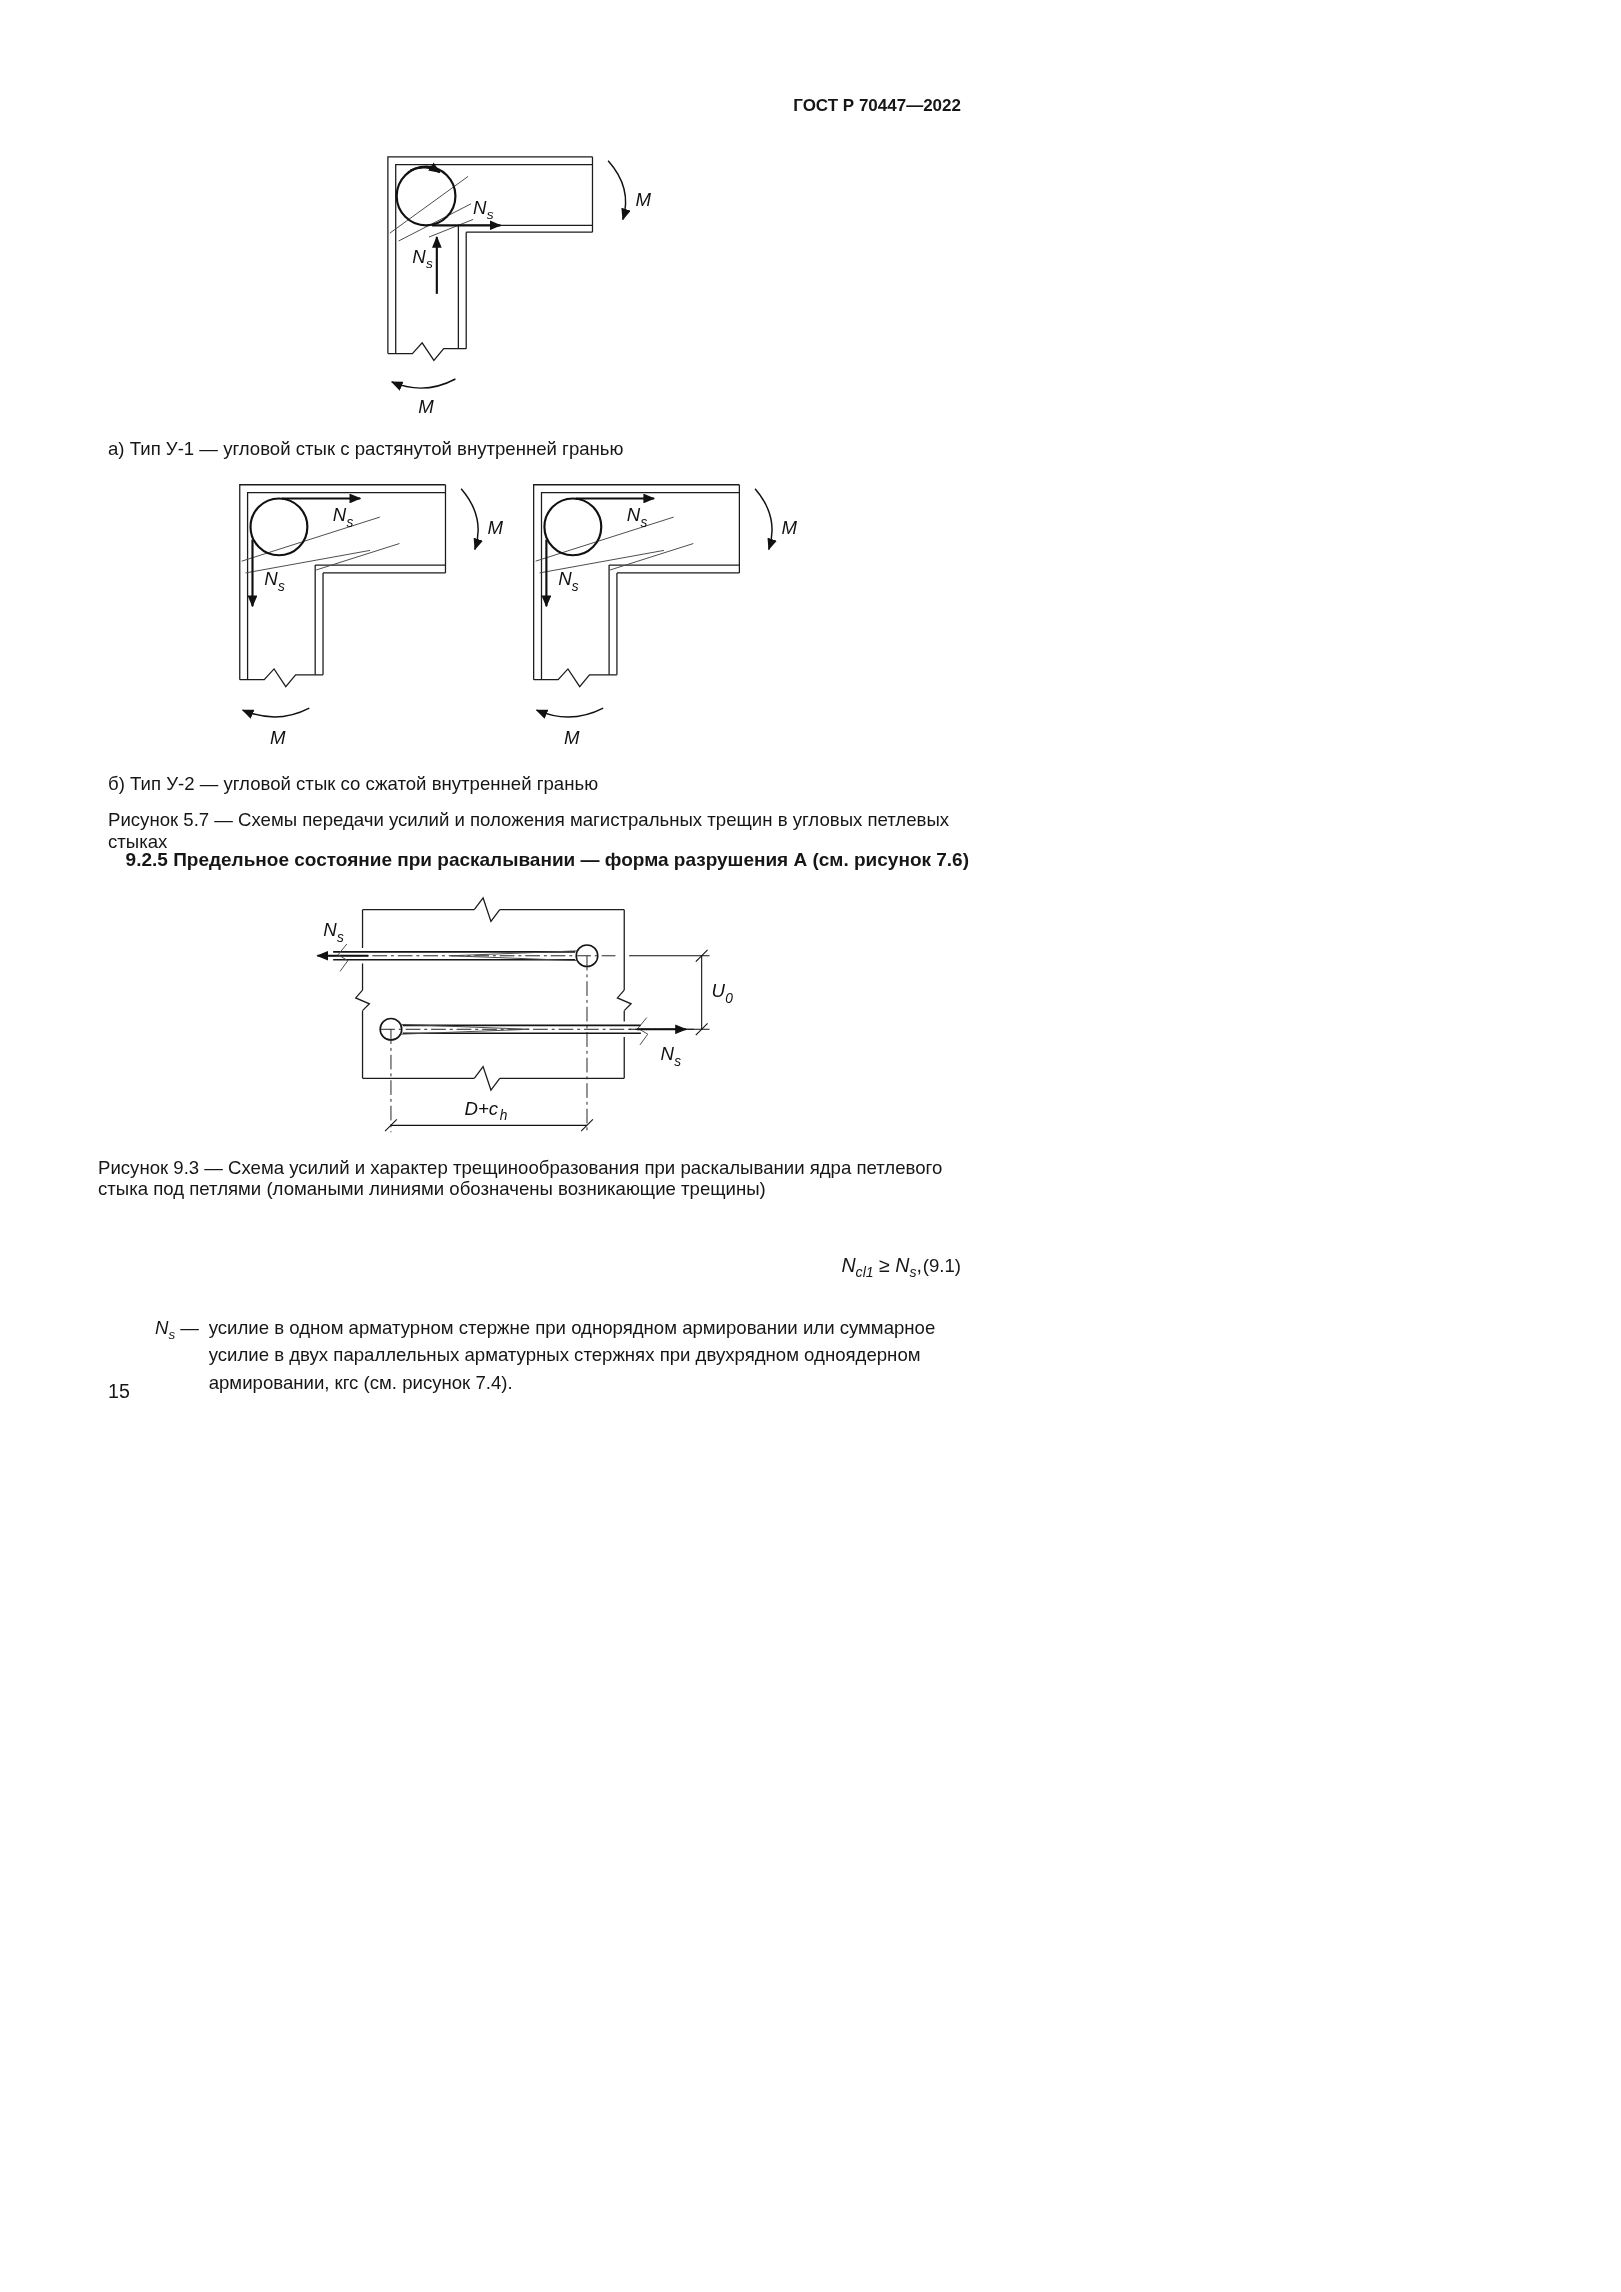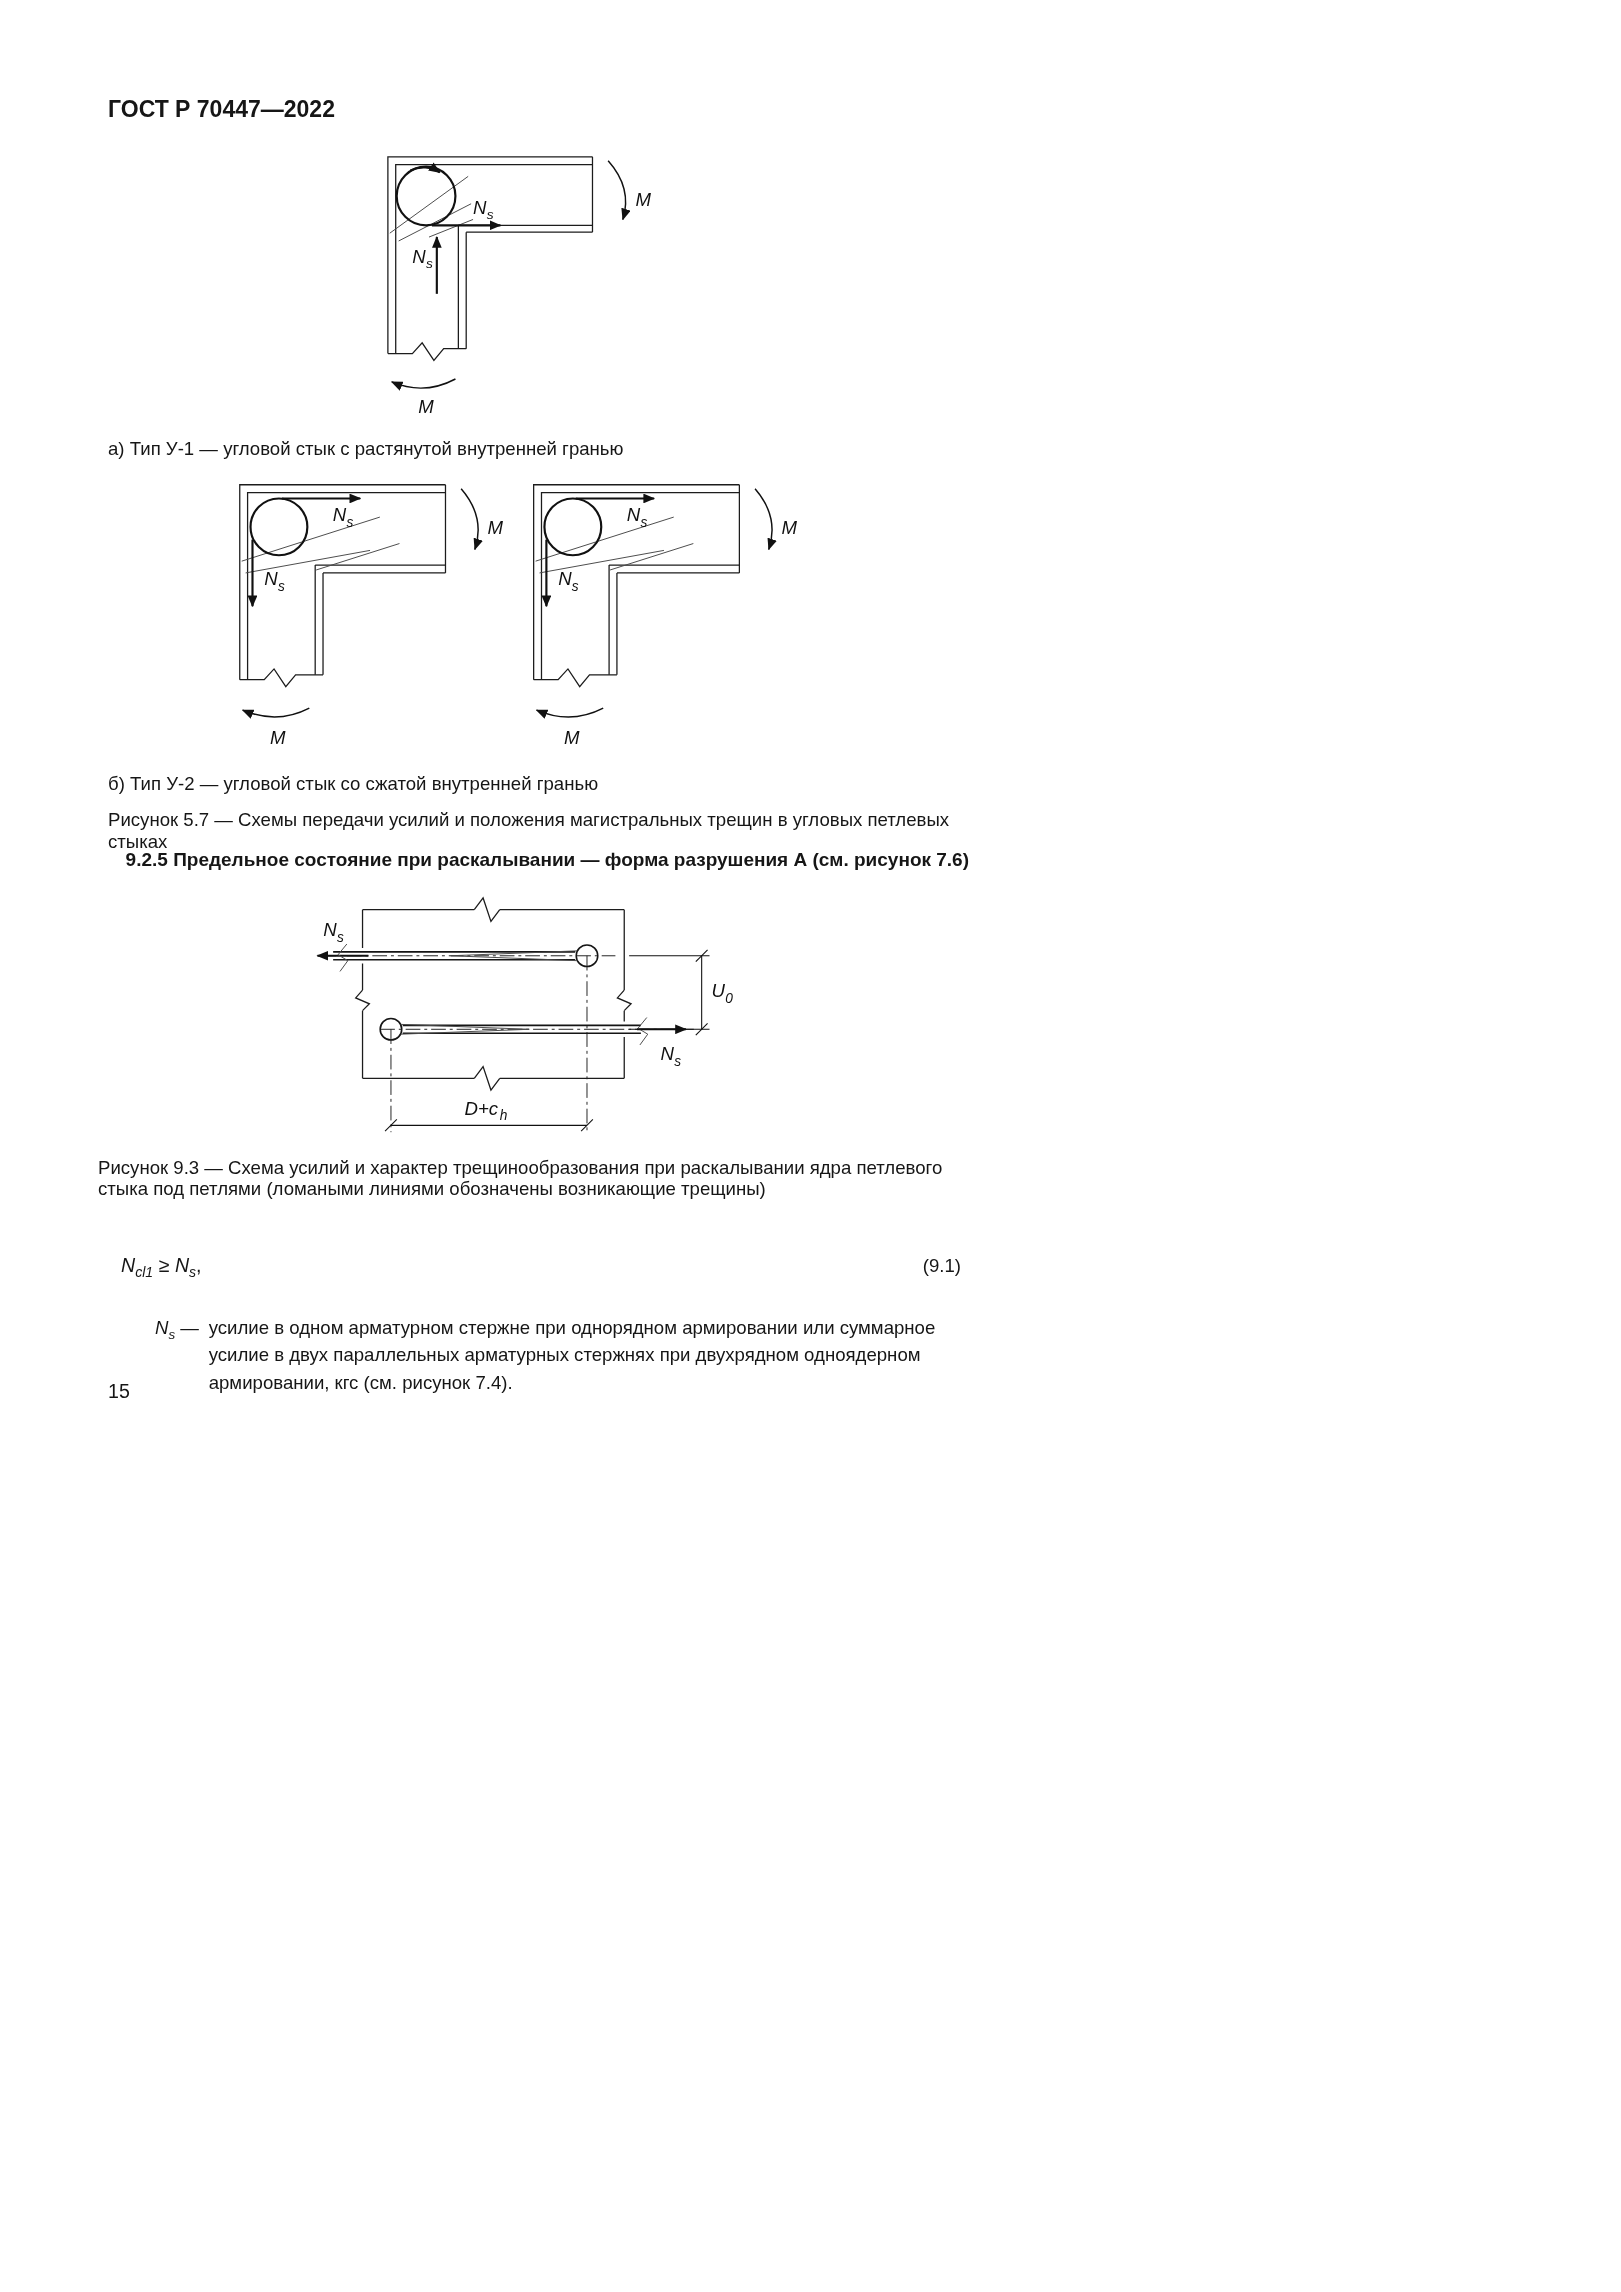--- a/index.html
+++ b/index.html
@@ -1,31 +1,31 @@
 <!DOCTYPE html>
 <html><head>
 <meta charset="utf-8">
 <style>
   *{box-sizing:border-box}
   html,body{margin:0;padding:0;background:#ffffff}
   .page{position:relative;width:1621px;height:2293px;background:#fff;
         font-family:"Liberation Sans",sans-serif;color:#161616;overflow:hidden}
   .abs{position:absolute}
 
-  .doc-code{top:96px;left:108px;width:853px;font-weight:700;font-size:23px}
+  .doc-code{top:96px;left:108px;width:853px;text-align:right;font-weight:700;font-size:17px}
   .cap{font-size:18.6px;text-align:left;left:108px;width:853px}
   .cap-a{top:438px}
   .cap-b{top:773px}
   .figcap-92{top:809px}
   .figcap-93{top:1157px;left:98px;width:872px;line-height:21px}
   .hdg{top:849px;left:108px;width:872px;padding-left:17.6px;font-weight:700;font-size:19px}
   .body-text{font-size:18.6px;line-height:27.4px}
   .intro{top:1220px;left:108px;width:863px;text-indent:47px}
   .formula-row{top:1254px;left:108px;width:853px;height:31px}
-  .fx{position:absolute;left:13px;width:814px;text-align:left;font-size:19.6px;font-style:italic}
+  .fx{position:absolute;left:0;width:814px;text-align:right;font-size:19.6px;font-style:italic}
   .fx .rel,.fx .cm{font-style:normal}
   .eqnum{position:absolute;right:0;top:1px;font-size:18.6px}
   .where{top:1285px;left:108px;width:863px}
   .term2{top:1314px;left:155px;width:815px;display:flex;gap:9.8px}
   .t2label{white-space:nowrap}
   .t2text{width:745px}
   .math{font-style:italic}
   sub{font-size:0.72em;font-style:italic}
   .pageno{top:1380px;left:108px;width:853px;font-size:19.6px}
 

